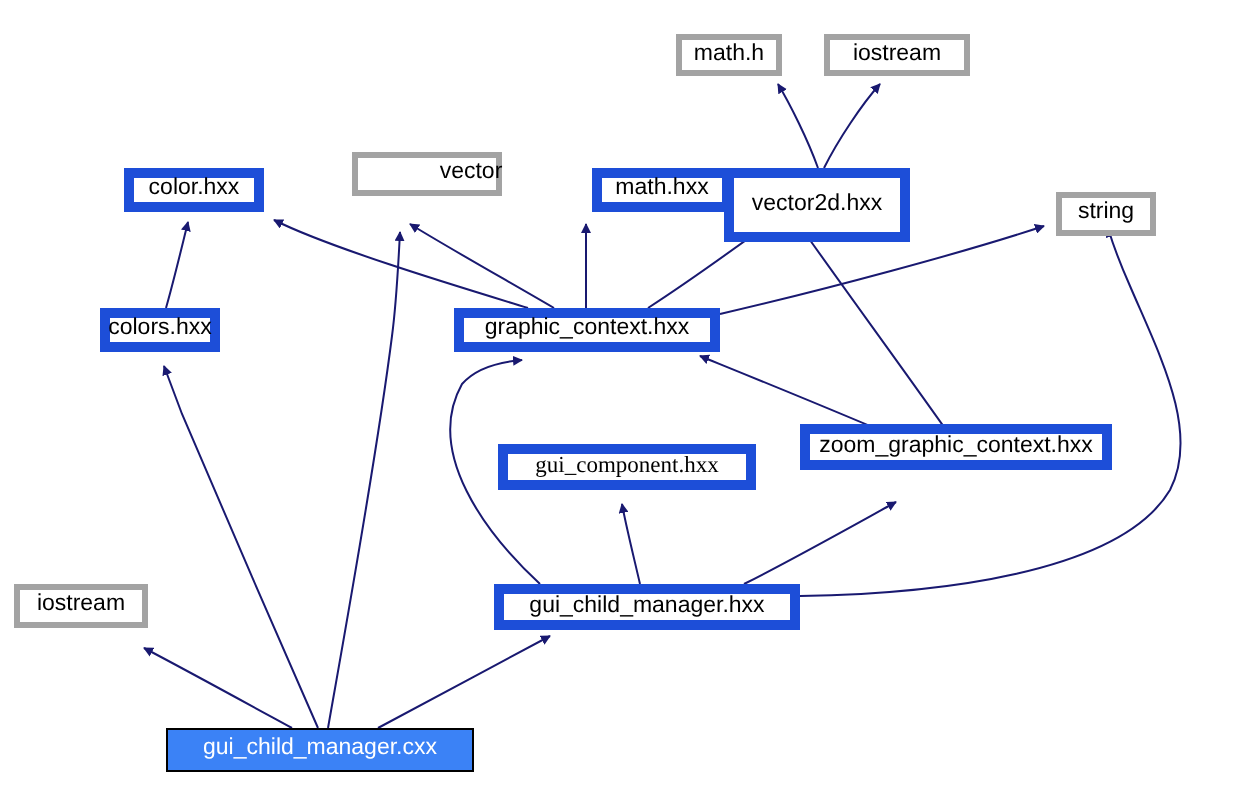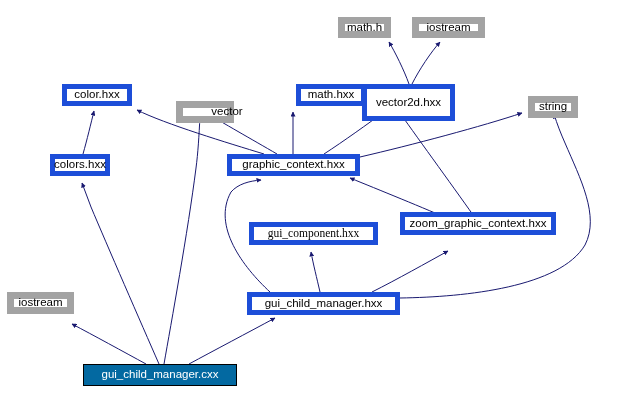--- a/index.html
+++ b/index.html
@@ -28,28 +28,28 @@
     position: absolute;
     box-sizing: border-box;
     display: flex;
     align-items: center;
     justify-content: center;
     font-size: 11.5px;
     line-height: 1;
     white-space: nowrap;
     letter-spacing: 0px;
     background: #ffffff;
-    border: 7px solid #a3a3a3;
+    border: 3px solid #a3a3a3;
     color: #000000;
   }
   .node.project {
     border: 5px solid #1d4ed8;
   }
   .node.current {
-    background: #0369a1;
+    background: #3b82f6;
     border: 1px solid #000000;
     color: #ffffff;
   }
 </style>
 </head>
 <body>
 
 <div id="graph">
 
   <svg id="edge-layer" viewBox="0 0 625 401" width="625" height="401" xmlns="http://www.w3.org/2000/svg">
@@ -83,21 +83,21 @@
   <div id="nodes-group">
       <div class="node system" style="left: 338px; top: 17px; width: 53px; height: 21px;">
         <span>math.h</span>
       </div>
       <div class="node system" style="left: 412px; top: 17px; width: 73px; height: 21px;">
         <span>iostream</span>
       </div>
       <div class="node project" style="left: 62px; top: 84px; width: 70px; height: 22px;">
         <span>color.hxx</span>
       </div>
-      <div class="node system" style="left: 176px; top: 101px; width: 53px; height: 22px; padding-left: 44px;">
+      <div class="node system" style="left: 176px; top: 76px; width: 75px; height: 22px; padding-left: 44px;">
         <span>vector</span>
       </div>
       <div class="node project" style="left: 258px; top: 84px; width: 70px; height: 22px; margin-left: 38px;">
         <span>math.hxx</span>
       </div>
       <div class="node project" style="left: 362px; top: 84px; width: 93px; height: 37px;">
         <span>vector2d.hxx</span>
       </div>
       <div class="node system" style="left: 528px; top: 96px; width: 50px; height: 22px;">
         <span>string</span>

